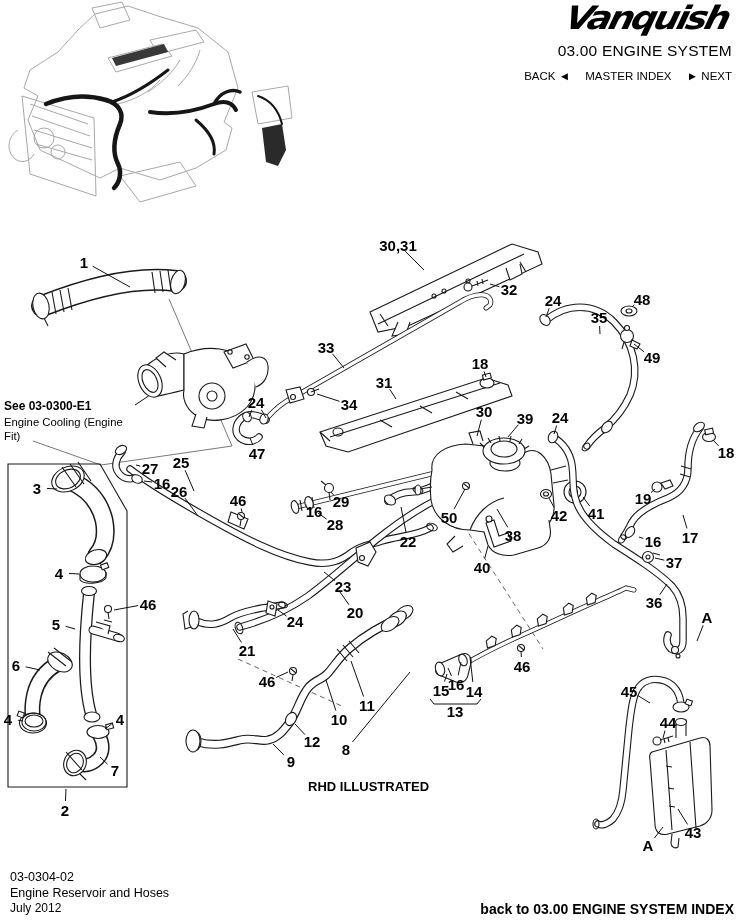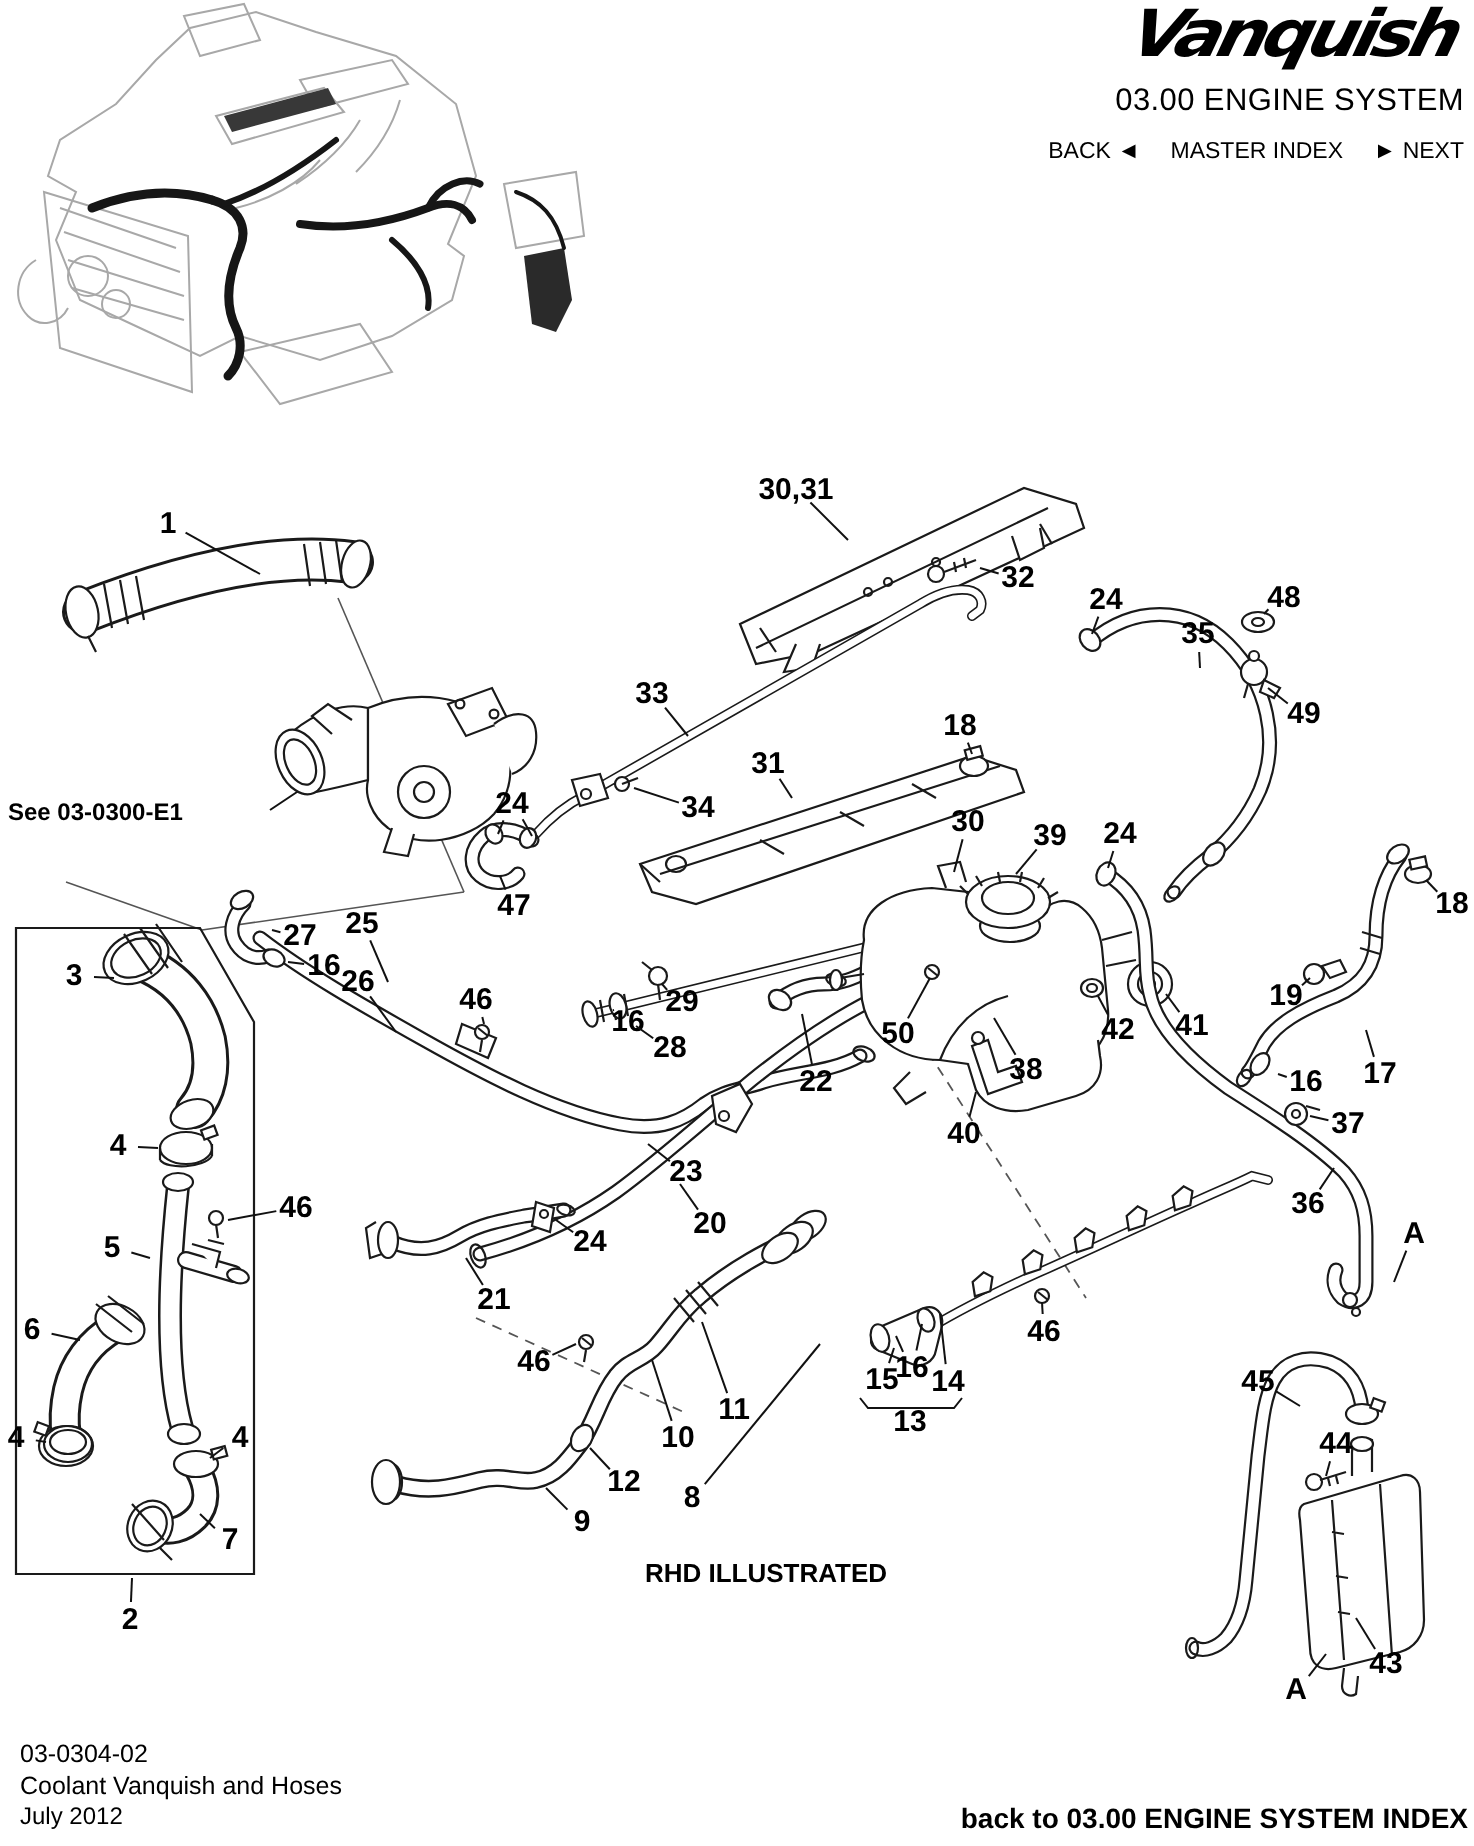--- a/index.html
+++ b/index.html
@@ -13,21 +13,21 @@
         transform:skewX(-14deg) scaleY(.9);transform-origin:right top;margin-top:2px}
   .section-title{font-size:15.5px;font-weight:normal;margin-top:4px;letter-spacing:.2px}
   .nav{font-size:11.5px;font-weight:normal;margin-top:10px}
   .nav .gap{display:inline-block;width:12px}
   .nav span[data-interactable="true"]{cursor:pointer}
 
   .note{position:absolute;left:4px;top:399px;width:130px;line-height:1.3;z-index:3}
   .note .l1{font-weight:bold;font-size:12px}
   .note .l2{font-size:11.3px}
 
-  .rhd{position:absolute;left:308px;top:779px;width:150px;text-align:center;
+  .rhd{position:absolute;left:308px;top:779px;width:150px;
        font-weight:bold;font-size:13px;z-index:3}
 
   .footer-left{position:absolute;left:10px;top:870px;font-weight:normal;font-size:12.5px;line-height:1.25;z-index:3}
   .footer-left .date{font-size:12px}
   .footer-link{position:absolute;right:3px;top:901px;font-weight:bold;font-size:14px;cursor:pointer;z-index:3}
 
   .callout{font-family:"Liberation Sans",sans-serif;font-size:15px;font-weight:bold;text-anchor:middle}
   .leader{stroke:#111;stroke-width:1;fill:none}
   .thin{stroke:#555;stroke-width:.8;fill:none}
   .dash{stroke:#555;stroke-width:.9;fill:none;stroke-dasharray:5 4}
@@ -46,27 +46,28 @@
   <div class="section-title" data-interactable="false">03.00 ENGINE SYSTEM</div>
   <div class="nav" data-interactable="false">
     <span data-interactable="true"><span data-interactable="false">BACK</span> <span data-interactable="false">◄</span></span><span class="gap"></span>
     <span data-interactable="true">MASTER INDEX</span><span class="gap"></span>
     <span data-interactable="true"><span data-interactable="false">►</span> <span data-interactable="false">NEXT</span></span>
   </div>
 </div>
 
 <div class="note" data-interactable="false">
   <div class="l1" data-interactable="false">See 03-0300-E1</div>
+  <div class="l2" data-interactable="false">Engine Cooling (Engine Fit)</div>
 </div>
 
 <div class="rhd" data-interactable="false">RHD ILLUSTRATED</div>
 
 <div class="footer-left" data-interactable="false">
   <div data-interactable="false">03-0304-02</div>
-  <div data-interactable="false">Coolant Vanquish and Hoses</div>
+  <div data-interactable="false">Engine Reservoir and Hoses</div>
   <div class="date" data-interactable="false">July 2012</div>
 </div>
 <div class="footer-link" data-interactable="true">back to 03.00 ENGINE SYSTEM INDEX</div>
 
 <svg id="art" width="737" height="923" viewBox="0 0 737 923" data-interactable="false">
 
   <g data-interactable="false">
     <path class="eg" fill="#f5f5f5" d="M95,14 L128,6 L158,16 L198,28 L228,52 L238,88 L224,122 L232,128 L226,150 L196,168 L160,180 L120,168 L100,178 L70,164 L40,150 L28,120 L38,96 L24,88 L30,70 L58,52 L78,30 Z"></path>
     <path class="eg" fill="#efefef" d="M22,96 L94,118 L96,196 L30,174 Z"></path>
     <path class="eg" d="M30,104 L88,124 M32,116 L90,136 M34,130 L92,148 M36,144 L92,160"></path>

